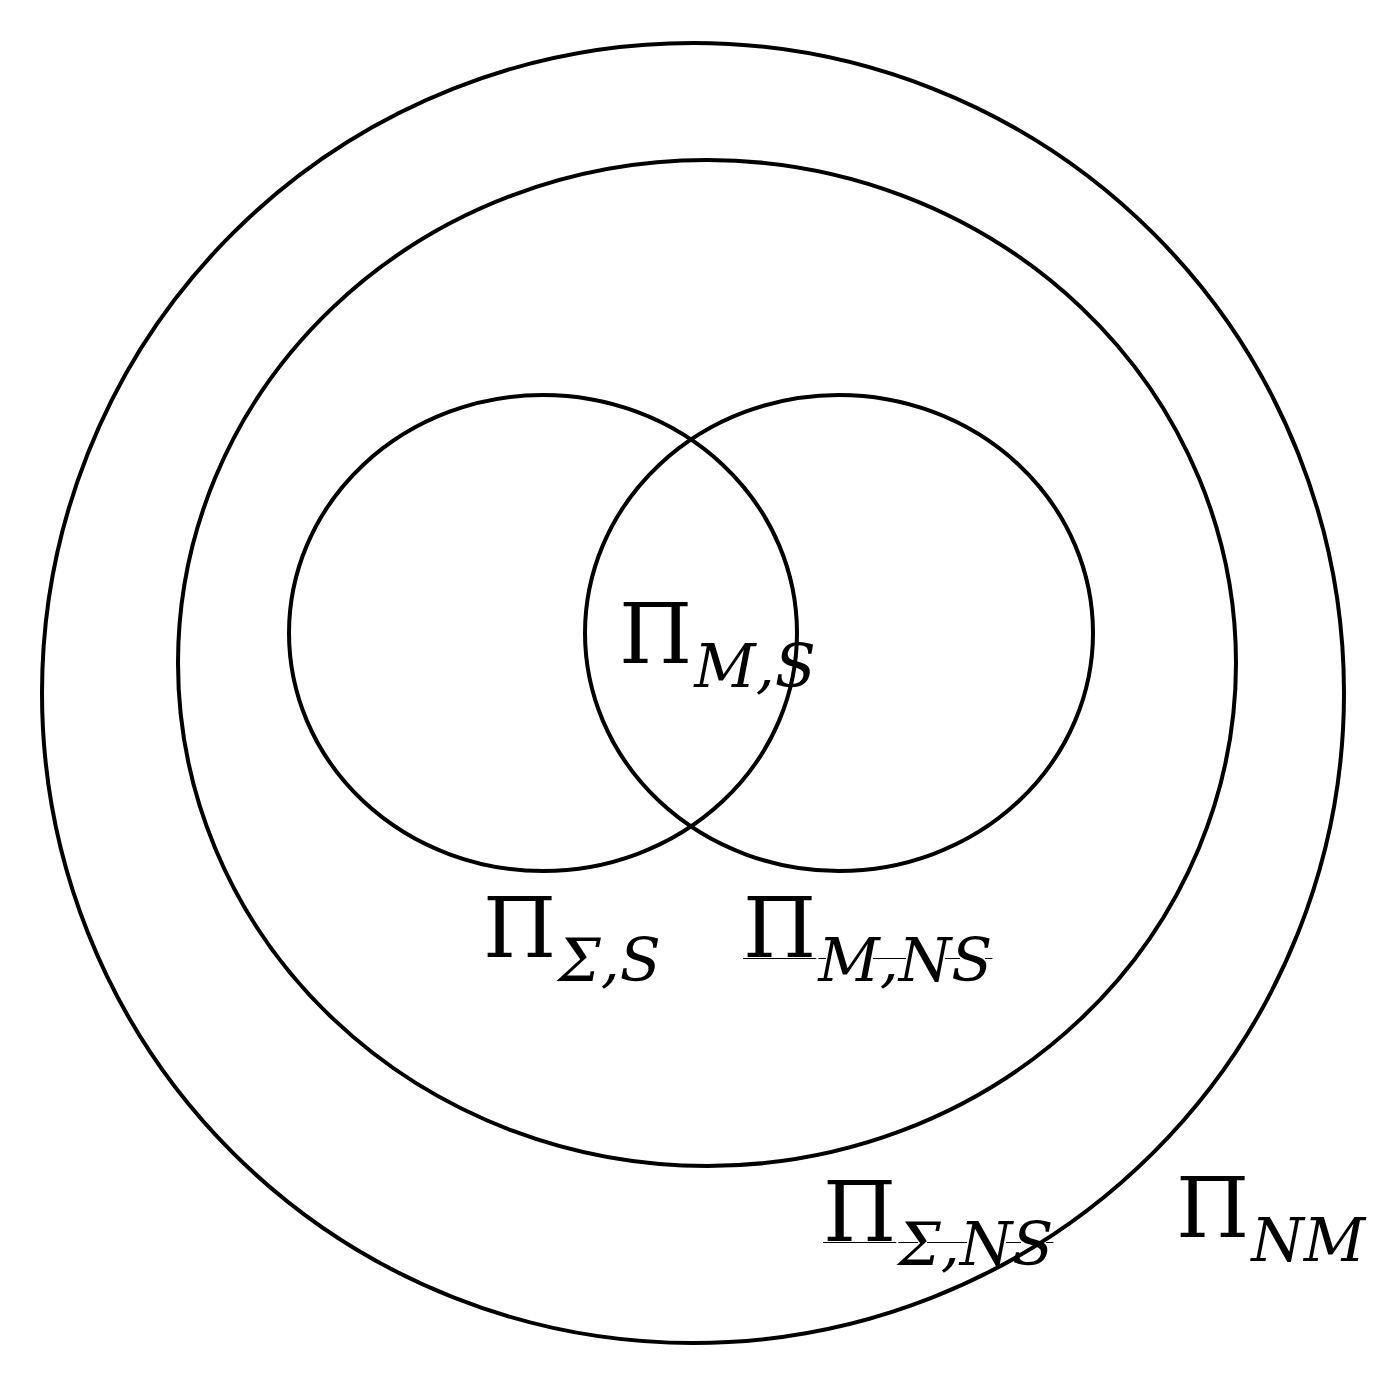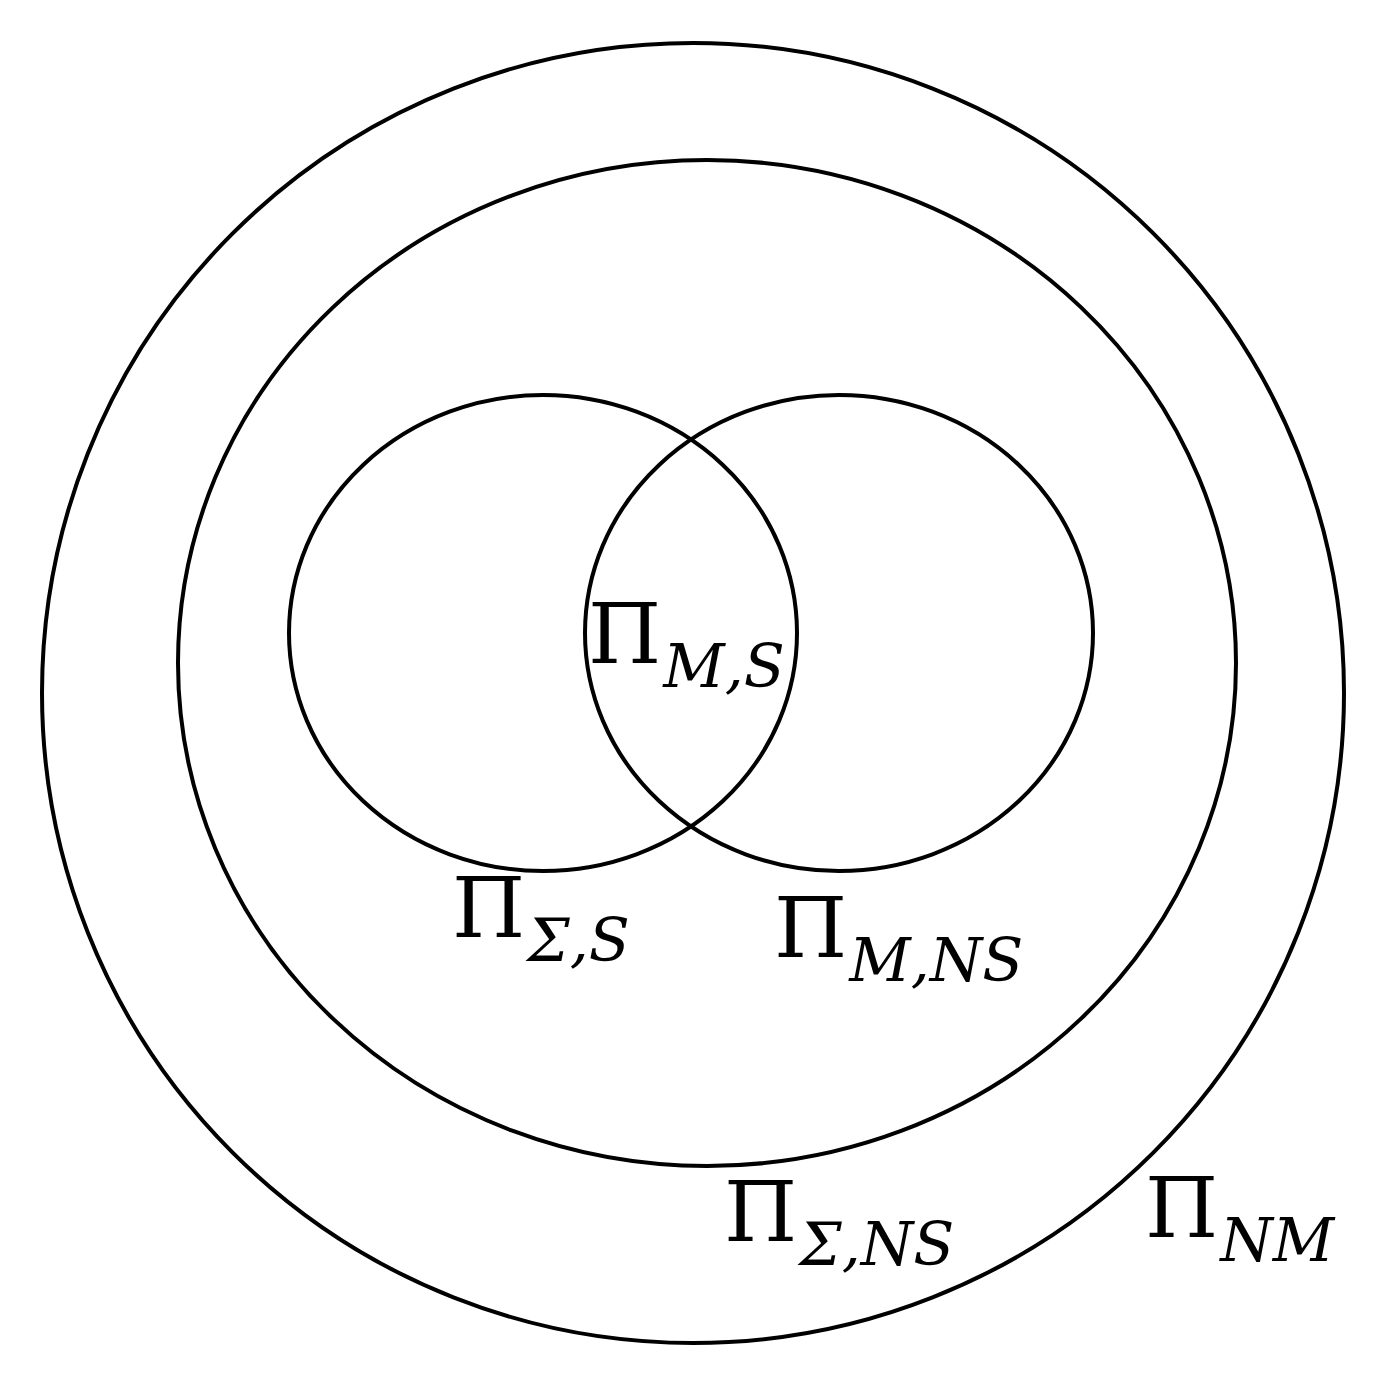--- a/index.html
+++ b/index.html
@@ -1,42 +1,42 @@
 <!DOCTYPE html>
 <html><head>
 <meta charset="utf-8">
 <style>
   html, body { margin: 0; padding: 0; background: #ffffff; }
   body { width: 1388px; height: 1380px; position: relative; overflow: hidden; }
   svg.diagram { position: absolute; left: 0; top: 0; }
-  .label { position: absolute; font-family: "DejaVu Serif", "Liberation Serif", serif; color: #000; white-space: nowrap; line-height: 1; }
+  .label { position: absolute; font-family: "DejaVu Serif", "Liberation Serif", serif; color: #000; white-space: nowrap; line-height: 1; margin-left: 31px; }
   .pi { font-size: 84px; font-style: normal; }
   .sub { font-size: 60px; font-style: italic; position: relative; top: 24px; margin-left: 2px; }
 </style>
 </head>
 <body>
 
 <svg class="diagram" width="1388" height="1380" viewBox="0 0 1388 1380">
   <ellipse cx="693" cy="693" rx="651" ry="650" fill="none" stroke="#000" stroke-width="4"></ellipse>
   <ellipse cx="707" cy="663" rx="529" ry="503" fill="none" stroke="#000" stroke-width="4"></ellipse>
   <ellipse cx="543" cy="633" rx="254" ry="238" fill="none" stroke="#000" stroke-width="4"></ellipse>
   <ellipse cx="839" cy="633" rx="254" ry="238" fill="none" stroke="#000" stroke-width="4"></ellipse>
 </svg>
 
 <div class="label" style="left:588px; top:592px;">
   <span class="pi">Π</span><span class="sub">M,S</span>
 </div>
 
-<div class="label" style="left:452px; top:866px;">
+<div class="label" style="left:452px; top:886px;">
   <span class="pi">Π</span><span class="sub">Σ,S</span>
 </div>
 
-<div class="label" style="left:774px; top:886px;">
+<div class="label" style="left:712px; top:886px;text-decoration:underline;">
   <span class="pi">Π</span><span class="sub">M,NS</span>
 </div>
 
-<div class="label" style="left:724px; top:1170px;">
+<div class="label" style="left:792px; top:1170px;text-decoration:underline;">
   <span class="pi">Π</span><span class="sub">Σ,NS</span>
 </div>
 
 <div class="label" style="left:1145px; top:1166px;">
   <span class="pi">Π</span><span class="sub">NM</span>
 </div>
 
 </body></html>

